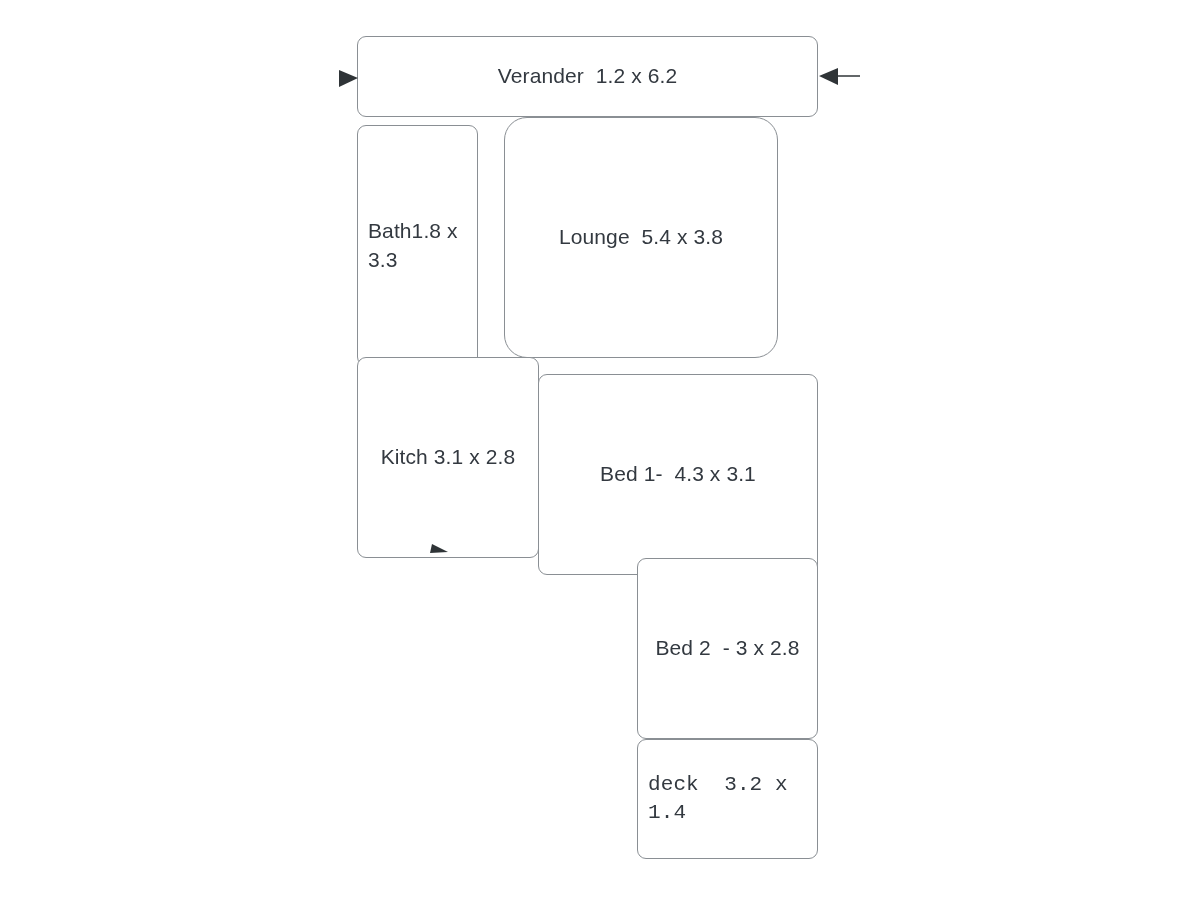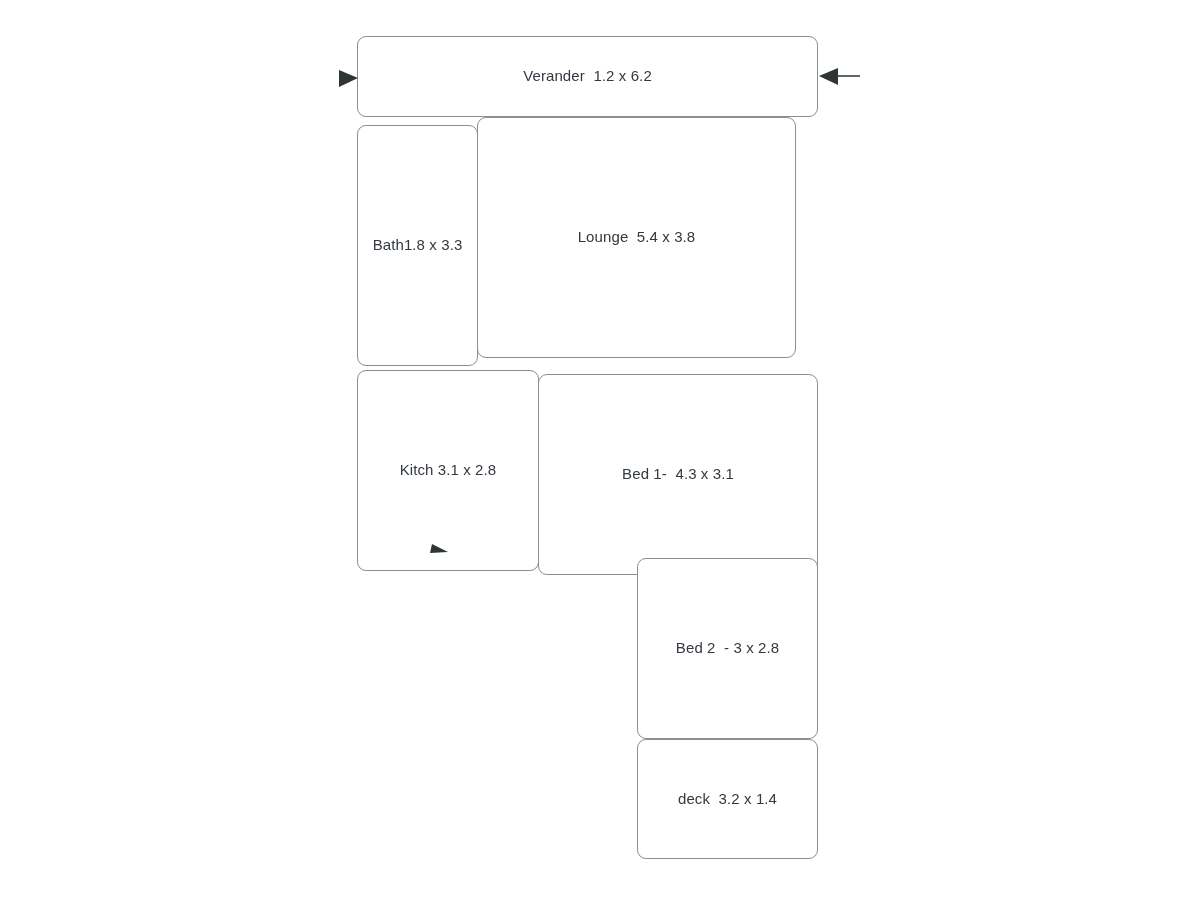--- a/index.html
+++ b/index.html
@@ -21,23 +21,23 @@
   }
   .room {
     position: absolute;
     box-sizing: border-box;
     border: 1.4px solid #8a8f94;
     border-radius: 9px;
     background: #ffffff;
     display: flex;
     align-items: center;
     justify-content: center;
-    text-align: right;
+    text-align: left;
     color: #333940;
-    font-size: 15px;
+    font-size: 21px;
     line-height: 1.35;
     font-family: "Liberation Sans", sans-serif;
     letter-spacing: 0.1px;
   }
   .room-label {
     padding: 0 10px;
     white-space: pre-wrap;
   }
   .arrow-layer {
     position: absolute;
@@ -54,38 +54,38 @@
 <div id="floorplan-canvas">
 
   <div class="room" id="room-verander" style="left: 357px; top: 36px; width: 461px; height: 81px;">
     <span class="room-label">Verander  1.2 x 6.2</span>
   </div>
 
   <div class="room" id="room-bath" style="left: 357px; top: 117px; width: 121px; height: 241px; margin-top: 8px;">
     <span class="room-label">Bath1.8 x 3.3</span>
   </div>
 
-  <div class="room" id="room-lounge" style="left: 477px; top: 117px; width: 319px; height: 241px;">
+  <div class="room" id="room-lounge" style="left: 504px; top: 117px; width: 274px; height: 241px; border-radius: 23px;">
     <span class="room-label">Lounge  5.4 x 3.8</span>
   </div>
 
-  <div class="room" id="room-kitch" style="left: 357px; top: 370px; width: 182px; height: 201px;">
+  <div class="room" id="room-kitch" style="left: 357px; top: 357px; width: 182px; height: 201px;">
     <span class="room-label">Kitch 3.1 x 2.8</span>
   </div>
 
   <div class="room" id="room-bed-1" style="left: 538px; top: 374px; width: 280px; height: 201px;">
     <span class="room-label">Bed 1-  4.3 x 3.1</span>
   </div>
 
 
   <div class="room" id="room-bed-2" style="left: 637px; top: 558px; width: 181px; height: 181px;">
     <span class="room-label">Bed 2  - 3 x 2.8</span>
   </div>
 
-  <div class="room" id="room-deck" style="left: 637px; top: 739px; width: 181px; height: 120px;">
+  <div class="room" id="room-deck" style="left: 637px; top: 739px; width: 181px; height: 120px; font-family: Liberation Mono, monospace;">
     <span class="room-label">deck  3.2 x 1.4</span>
   </div>
 
   <svg class="arrow-layer" viewBox="0 0 1200 900">
     <g>
       <polygon points="339,70 358,78 339,87" fill="#2f3437"></polygon>
     </g>
     <g>
       <line x1="822" y1="76" x2="860" y2="76" stroke="#2f3437" stroke-width="1.4"></line>
       <polygon points="819,76 838,68 838,85" fill="#2f3437"></polygon>

